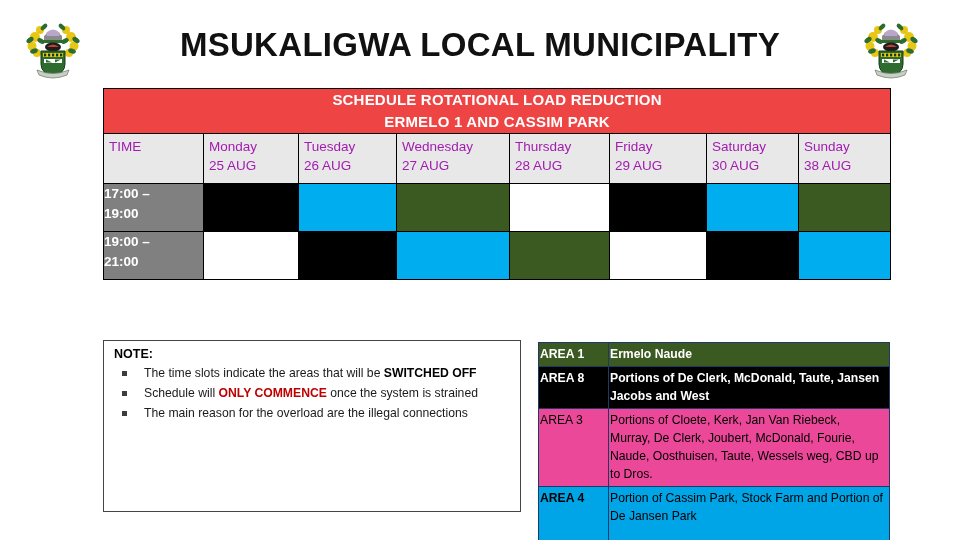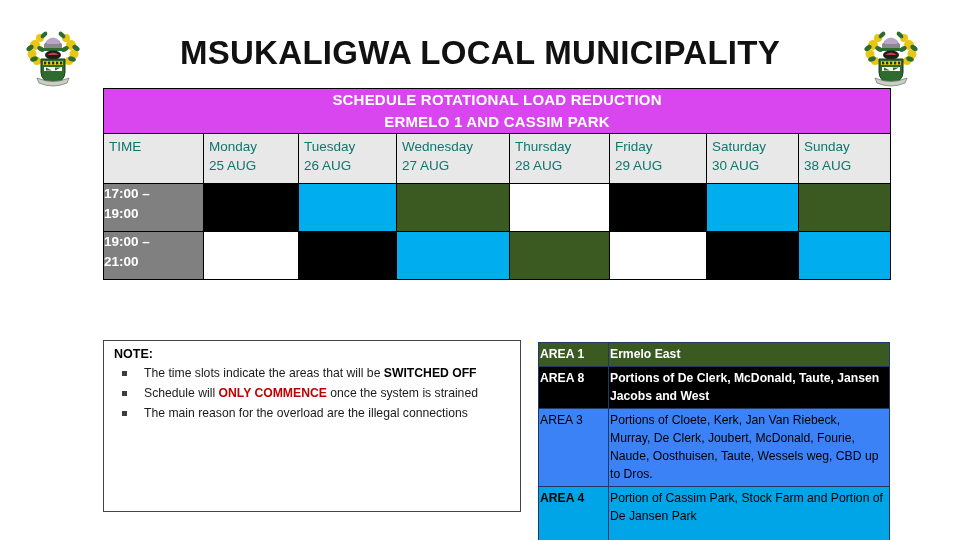--- a/index.html
+++ b/index.html
@@ -12,21 +12,21 @@
     background: #ffffff;
     font-family: "Liberation Sans", sans-serif;
     overflow: hidden;
     position: relative;
     color: #000;
   }
 
   
   .header {
     position: absolute;
-    left: 0; top: 12px;
+    left: 0; top: 4px;
     width: 960px; height: 88px;
   }
   .logo {
     position: absolute;
     top: 16px;
     width: 58px; height: 60px;
   }
   .logo-left  { left: 24px; }
   .logo-right { left: 862px; }
   .logo svg { display: block; width: 58px; height: 60px; }
@@ -50,34 +50,34 @@
     width: 787px;
     border-collapse: collapse;
     table-layout: fixed;
   }
   .schedule td, .schedule th {
     border: 1.5px solid #000000;
     padding: 0;
     margin: 0;
   }
   .sched-banner {
-    background: #d946ef;
+    background: #ef4444;
     color: #ffffff;
     font-size: 15px;
     font-weight: bold;
     text-align: center;
     line-height: 1.45;
     padding: 4px 0 6px 0;
     letter-spacing: 0.2px;
   }
   .sched-banner .line2 { display: block; }
 
   .sched-head td {
     background: #E8E8E8;
-    color: #0f766e;
+    color: #a21caf;
     font-size: 13.5px;
     vertical-align: top;
     padding: 3px 5px 5px 5px;
     line-height: 1.45;
     height: 41px;
   }
   .sched-head .d2 { display: block; }
 
   .time-cell {
     background: #808080;
@@ -139,21 +139,21 @@
   .area-table td {
     border: 1.5px solid #1f3864;
     padding: 2px 6px 3px 1px;
     font-size: 12.2px;
     line-height: 1.48;
     vertical-align: top;
   }
   .area-label { width: 70px; font-weight: bold; white-space: nowrap; }
   .row-a1 td { background: #3A5A22; color: #ffffff; font-weight: bold; }
   .row-a2 td { background: #000000; color: #ffffff; font-weight: bold; }
-  .row-a3 td { background: #3b82f6; color: #000000; }
+  .row-a3 td { background: #ec4899; color: #000000; }
   .row-a3 .area-label { font-weight: normal; }
   .row-a4 td { background: #00A5E8; color: #000000; }
   .row-a4 .area-label { font-weight: bold; }
   .a1-h { height: 17px; }
   .a4-h { height: 48px; }
 </style>
 </head>
 <body>
 
 <div class="header">
@@ -345,21 +345,21 @@
 </div>
 
 <table class="area-table">
   <colgroup>
       <col style="width:70px">
       <col>
     </colgroup>
   <tbody>
     <tr class="row-a1">
       <td class="area-label a1-h">AREA 1</td>
-      <td class="a1-h">Ermelo East</td>
+      <td class="a1-h">Ermelo Naude</td>
     </tr>
     <tr class="row-a2">
       <td class="area-label">AREA 8</td>
       <td>Portions of  De Clerk, McDonald, Taute, Jansen Jacobs and West</td>
     </tr>
     <tr class="row-a3">
       <td class="area-label">AREA 3</td>
       <td>Portions of Cloete, Kerk, Jan Van Riebeck, Murray, De Clerk, Joubert, McDonald, Fourie, Naude, Oosthuisen, Taute, Wessels weg, CBD up to Dros.</td>
     </tr>
     <tr class="row-a4">

